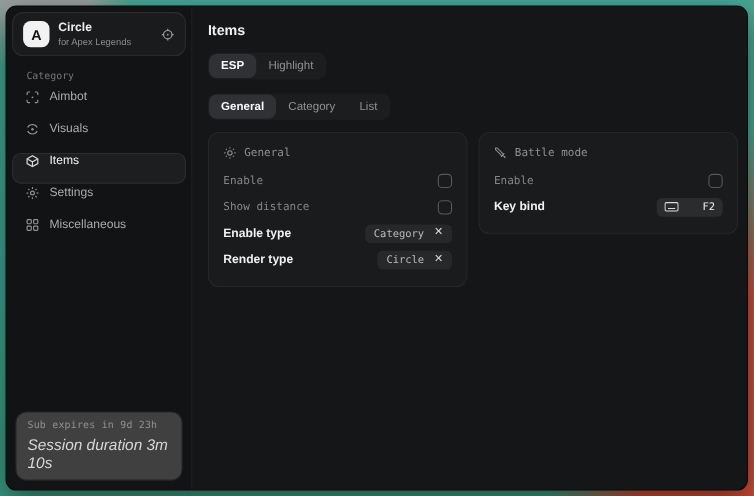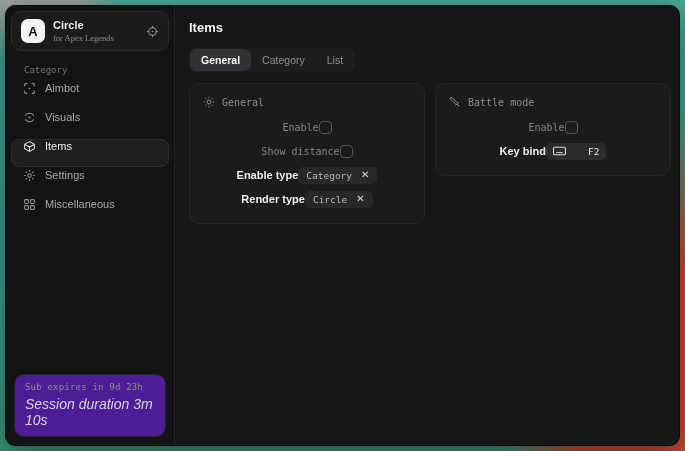--- a/index.html
+++ b/index.html
@@ -37,21 +37,21 @@
     display: flex; align-items: center; gap: 8px;
   }
   .brand-logo {
     width: 24px; height: 24px; border-radius: 7px;
     background: #f2f2f2; color: #111;
     font-weight: bold; font-size: 13px;
     display: flex; align-items: center; justify-content: center;
   }
   .brand-text { flex: 1; line-height: 1.25; }
   .brand-name { font-size: 11px; font-weight: 700; color: #ececec; }
-  .brand-sub { font-size: 8.5px; color: #8b8d8d; font-family: Liberation Serif, serif; }
+  .brand-sub { font-size: 8.5px; color: #8b8d8d; font-family: Liberation Sans, sans-serif; }
   .brand-target { color: #9a9c9c; display: flex; }
 
   .cat-label {
     font-family: "DejaVu Sans Mono", monospace;
     font-size: 9px; color: #737576;
     margin: 14px 0 6px 13px;
   }
   .nav { display: flex; flex-direction: column; gap: 1px; }
   .nav-item {
     height: 28px; display: flex; align-items: flex-start; gap: 9px;
@@ -65,21 +65,21 @@
     background: #1d1e20;
     border-color: #2d2e30;
     color: #f0f0f0;
   }
   .nav-item.active .ic { color: #d8d8d8; }
 
   .side-spacer { flex: 1; }
   .session-box {
     border: 1px solid #242526;
     border-radius: 10px;
-    background: #4c1d95;
+    background: #404040;
     padding: 7px 10px 8px;
     margin: 0 3px;
   }
   .session-line1 {
     font-family: "DejaVu Sans Mono", monospace;
     font-size: 9px; color: #8f9191; letter-spacing: .2px;
   }
   .session-line2 { font-size: 14px; color: #d6d7d7; margin-top: 4px; font-style: italic; }
 
   
@@ -108,21 +108,21 @@
     padding: 9px 13px 12px;
   }
   .panel-head {
     display: flex; align-items: center; gap: 7px;
     font-family: "DejaVu Sans Mono", monospace;
     font-size: 10px; color: #8d8f8f;
     margin: 3px 0 7px;
   }
   .panel-head .ic { display: flex; color: #8d8f8f; }
   .prow {
-    height: 24px; display: flex; align-items: center; justify-content: center;
+    height: 24px; display: flex; align-items: center; justify-content: space-between;
   }
   .prow .mlbl {
     font-family: "DejaVu Sans Mono", monospace;
     font-size: 10px; color: #848686;
   }
   .prow .wlbl { font-size: 11px; font-weight: 700; color: #f0f0f0; }
   .checkbox {
     width: 13px; height: 13px; border-radius: 4px;
     border: 1.5px solid #565859; background: transparent; cursor: pointer;
   }
@@ -231,20 +231,26 @@
     <div class="session-box">
       <div class="session-line1">Sub expires in 9d 23h</div>
       <div class="session-line2">Session duration 3m 10s</div>
     </div>
   </div>
 
   <div class="main">
 
     <div class="page-title">Items</div>
 
+    <div class="row-mode">
+      <div class="tabgroup">
+        <div class="tab active">ESP</div>
+        <div class="tab">Highlight</div>
+      </div>
+    </div>
 
     <div class="row-view">
       <div class="tabgroup">
         <div class="tab active">General</div>
         <div class="tab">Category</div>
         <div class="tab">List</div>
       </div>
     </div>
 
     <div class="panels">

